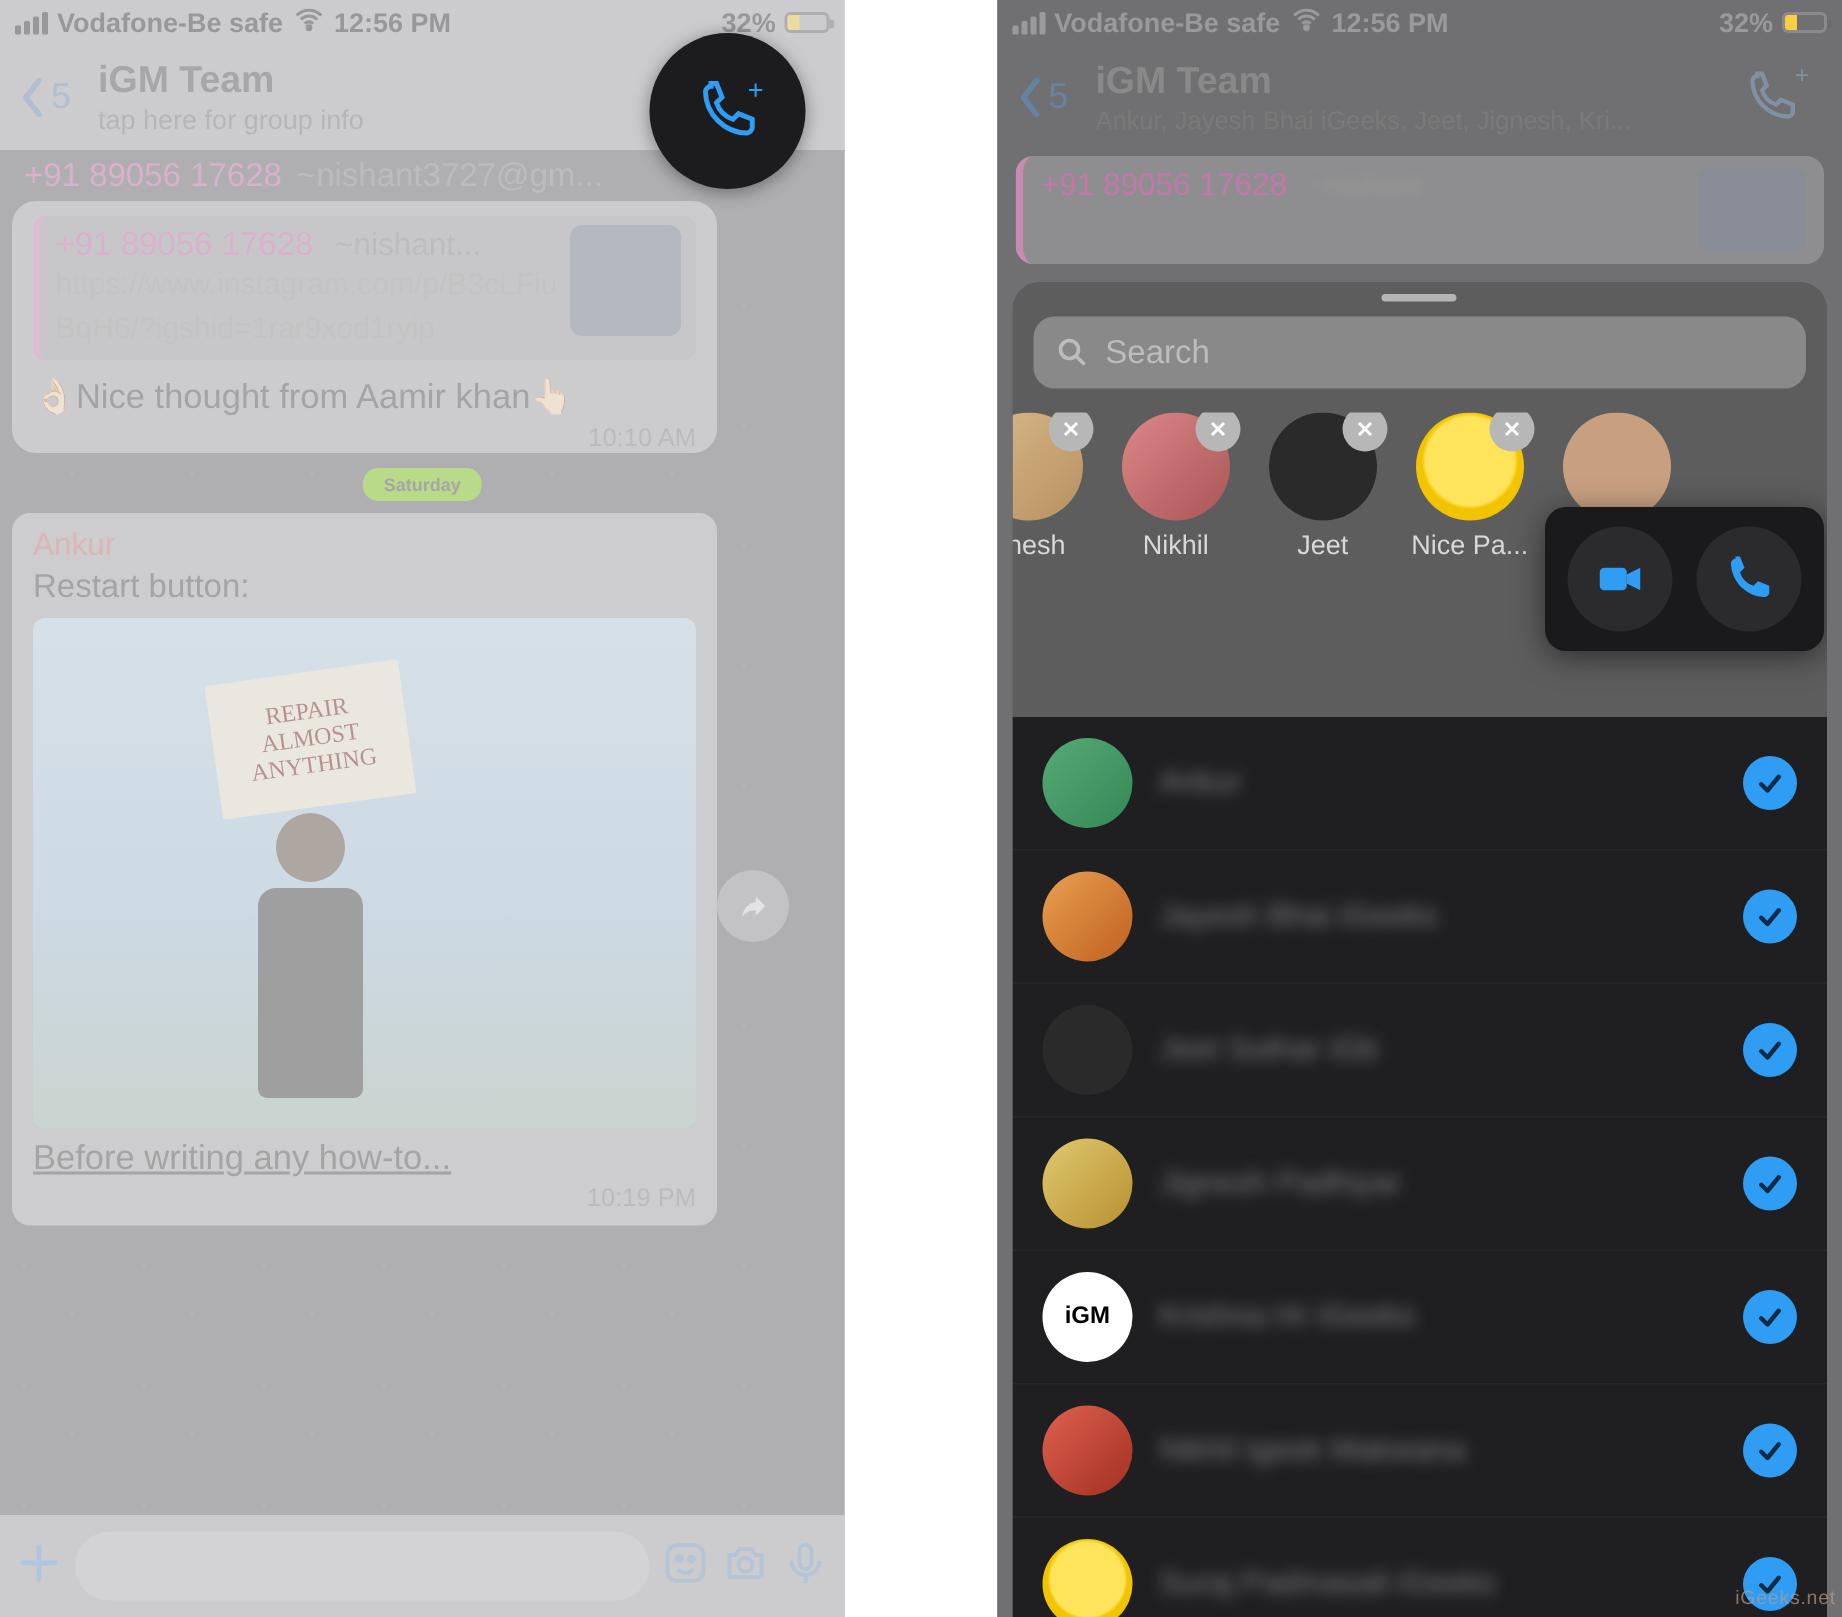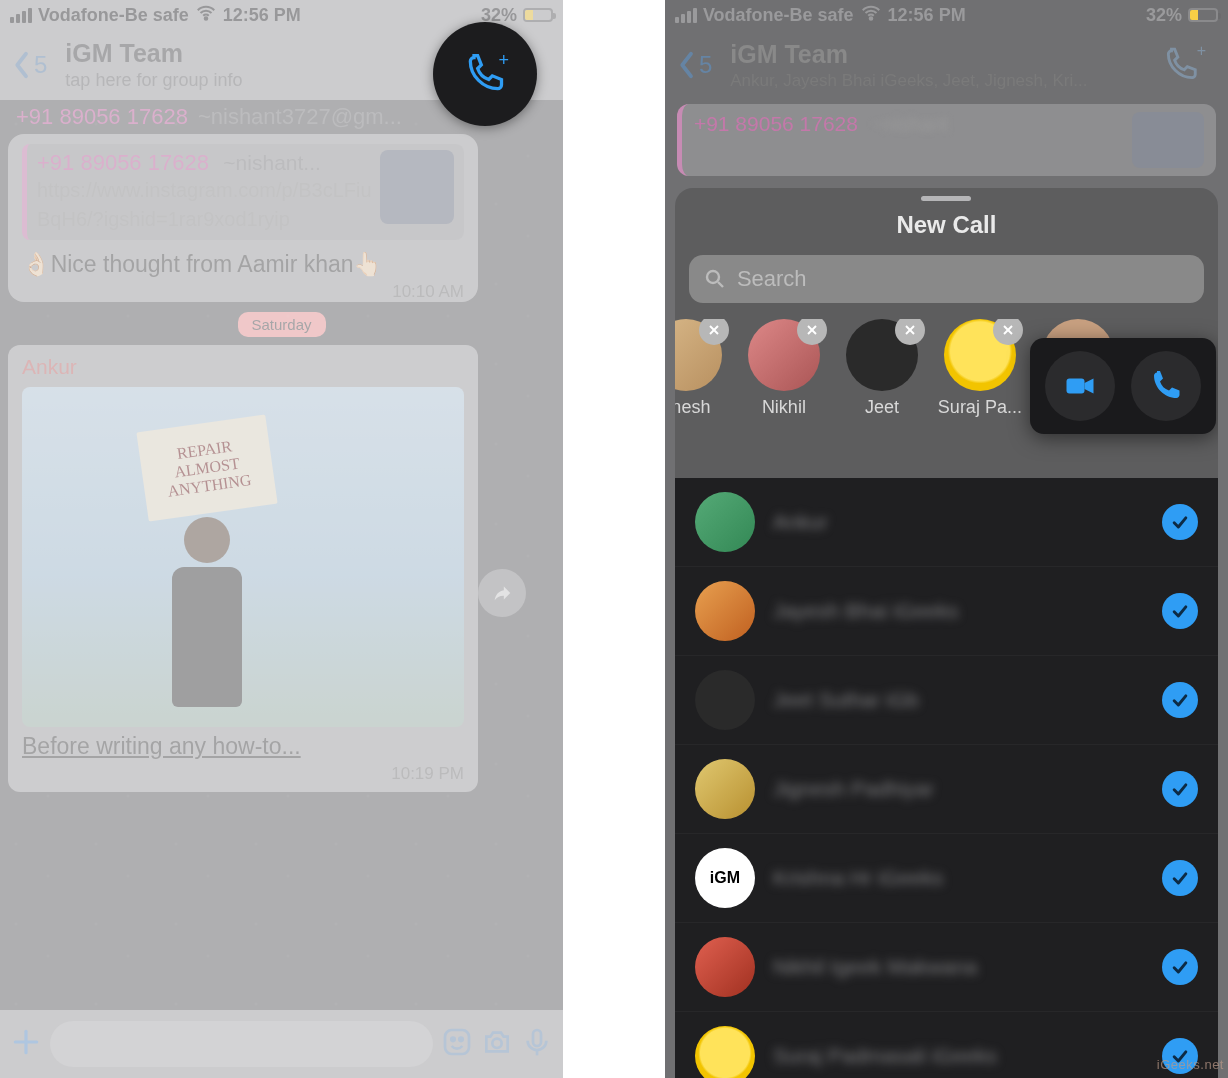--- a/index.html
+++ b/index.html
@@ -104,21 +104,21 @@
     }
     .quote-top-row { display:flex; justify-content:space-between; align-items:flex-start; }
     .quote-phone { color:#cd6fac; font-size:22px; font-weight:500; }
     .quote-name { color:#8a8a8c; font-size:21px; }
     .quote-link { color:#999; font-size:20px; line-height:1.45; word-break:break-all; }
     .quote-thumb { width:74px; height:74px; background:#7a8090; border-radius:8px; flex-shrink:0; margin-left:8px; overflow:hidden;}
     .bubble-text { font-size: 23px; color:#555; line-height:1.4; }
     .bubble-time { text-align:right; font-size:17px; color:#888; margin-top:2px; }
 
     .date-divider { text-align:center; margin:8px 0; }
-    .date-chip { display:inline-block; background:#fca5a5; color:#5a5a5c; font-size:15px; font-weight:400; padding:4px 14px; border-radius:10px;}
+    .date-chip { display:inline-block; background:#84cc16; color:#5a5a5c; font-size:12px; font-weight:700; padding:4px 14px; border-radius:10px;}
 
     .bubble-incoming {
       background:#b0b0b2; border-radius:12px; padding:10px 14px 8px; max-width:470px; position:relative;
     }
     .sender-name { color:#d07a7a; font-size:21px; font-weight:500; margin-bottom:2px;}
     .incoming-text { color:#555; font-size:22px; }
     .incoming-img { width:100%; height:340px; border-radius:8px; margin:8px 0 6px; background:linear-gradient(180deg,#c5dae9 0%, #b0cce0 55%, #a8beb3 100%); position:relative; overflow:hidden;}
     .sign { position:absolute; left:120px; top:36px; width:130px; height:90px; background:#efe8d6; transform:rotate(-8deg); border-radius:2px; display:flex; flex-direction:column; align-items:center; justify-content:center; font-family:cursive; color:#7a2c2c; font-size:16px;}
     .forward-circle { position:absolute; right:-48px; top:50%; width:48px; height:48px; border-radius:24px; background:#9a9a9c; display:flex; align-items:center; justify-content:center;}
     .forward-circle svg{width:22px;height:22px;}
@@ -307,20 +307,21 @@
       <div class="bubble-text">👌🏻Nice thought from Aamir khan👆🏻</div>
       <div class="bubble-time">10:10 AM</div>
     </div>
 
     <div class="date-divider">
       <span class="date-chip">Saturday</span>
     </div>
 
     <div class="bubble-incoming" style="position:relative;">
       <div class="sender-name">Ankur</div>
+      <div class="incoming-text">Restart button:</div>
       <div class="incoming-img">
         <div class="sign">
           <span>REPAIR</span>
           <span>ALMOST</span>
           <span>ANYTHING</span>
         </div>
 
         <div style="position:absolute; left:140px; bottom:0; width:90px; height:210px;">
           <div style="width:46px;height:46px;border-radius:23px;background:#6b5a4d;margin:0 auto;"></div>
           <div style="width:70px;height:140px;background:#4a4a4a;margin:4px auto 0;border-radius:12px 12px 6px 6px;"></div>
@@ -429,21 +430,20 @@
             <span class="stub-name">~nishant</span>
           </div>
         </div>
         <div class="stub-thumb"></div>
       </div>
     </div>
   </div>
 
   <div class="sheet">
     <div class="grabber"></div>
-    <div class="sheet-title">New Call</div>
 
     <div class="search-pill">
       <svg viewBox="0 0 24 24" fill="none" stroke="#bcbcbc" stroke-width="2.4">
           <circle cx="10" cy="10" r="6"></circle>
           <line x1="20" y1="20" x2="15" y2="15"></line>
         </svg>
       <span class="search-placeholder">Search</span>
     </div>
 
     <div class="selected-row">
@@ -478,21 +478,21 @@
         <div class="sel-name">Jeet</div>
       </div>
       <div class="sel-item">
         <div class="sel-avatar av-yellow"></div>
         <div class="sel-x">
             <svg viewBox="0 0 24 24" stroke="#fff" stroke-width="3">
               <line x1="6" y1="6" x2="18" y2="18"></line>
               <line x1="18" y1="6" x2="6" y2="18"></line>
             </svg>
           </div>
-        <div class="sel-name">Suraj Pa...</div>
+        <div class="sel-name">Nice Pa...</div>
       </div>
       <div class="sel-item">
         <div class="sel-avatar" style="background:#c8a080;"></div>
         <div class="sel-name">Kr</div>
       </div>
     </div>
 
     <div class="action-float">
       <div class="action-btn">
         <svg viewBox="0 0 24 24" fill="#2f9df4">

